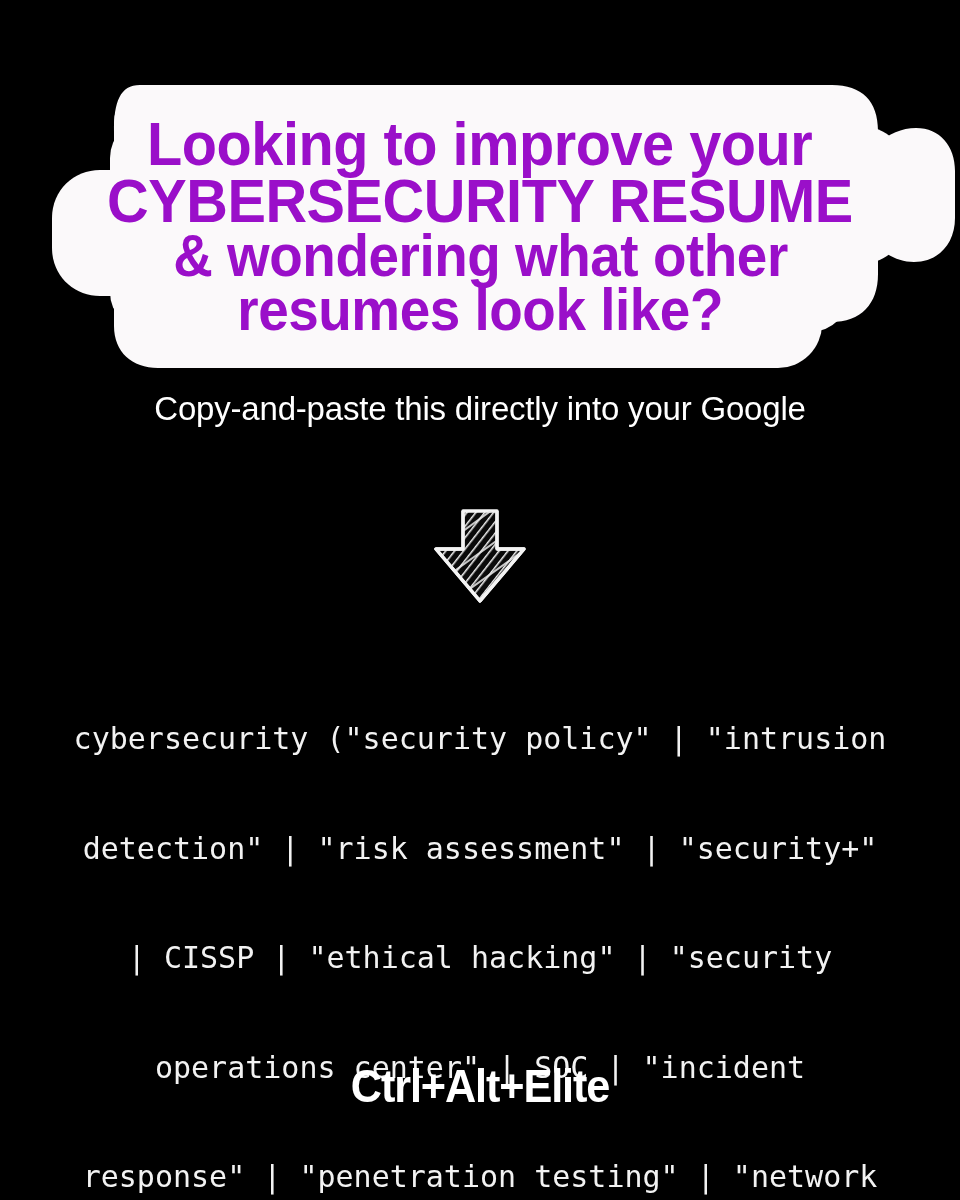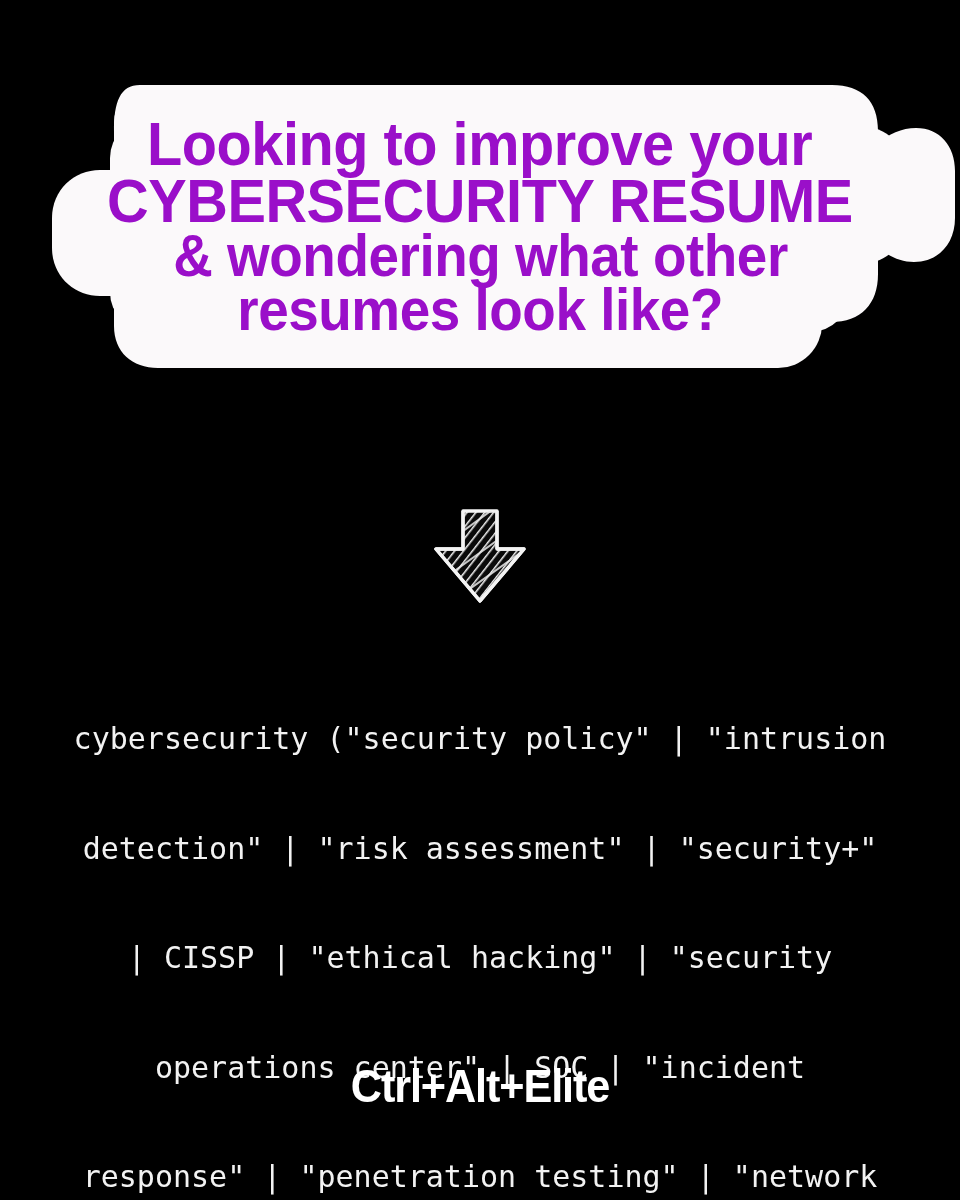--- a/index.html
+++ b/index.html
@@ -186,20 +186,21 @@
 
     <div class="headline">
       <span class="hl hl1">Looking to improve your</span>
       <span class="hl hl2">CYBERSECURITY RESUME</span>
       <span class="hl hl3">&amp;  wondering what other</span>
       <span class="hl hl4">resumes look like?</span>
     </div>
   </div>
 
   <div class="subtitle">
+    <span>Copy-and-paste this directly into your Google</span>
   </div>
 
   <div class="arrow-box">
     <svg viewBox="0 0 110 96" xmlns="http://www.w3.org/2000/svg" aria-hidden="true">
       <defs>
         <pattern id="hatch" width="7" height="7" patternUnits="userSpaceOnUse" patternTransform="rotate(38)">
           <rect width="7" height="7" fill="#0a0a0a"></rect>
           <line x1="0" y1="0" x2="0" y2="7" stroke="#efefef" stroke-width="3.1"></line>
         </pattern>
         <clipPath id="arrowclip">

